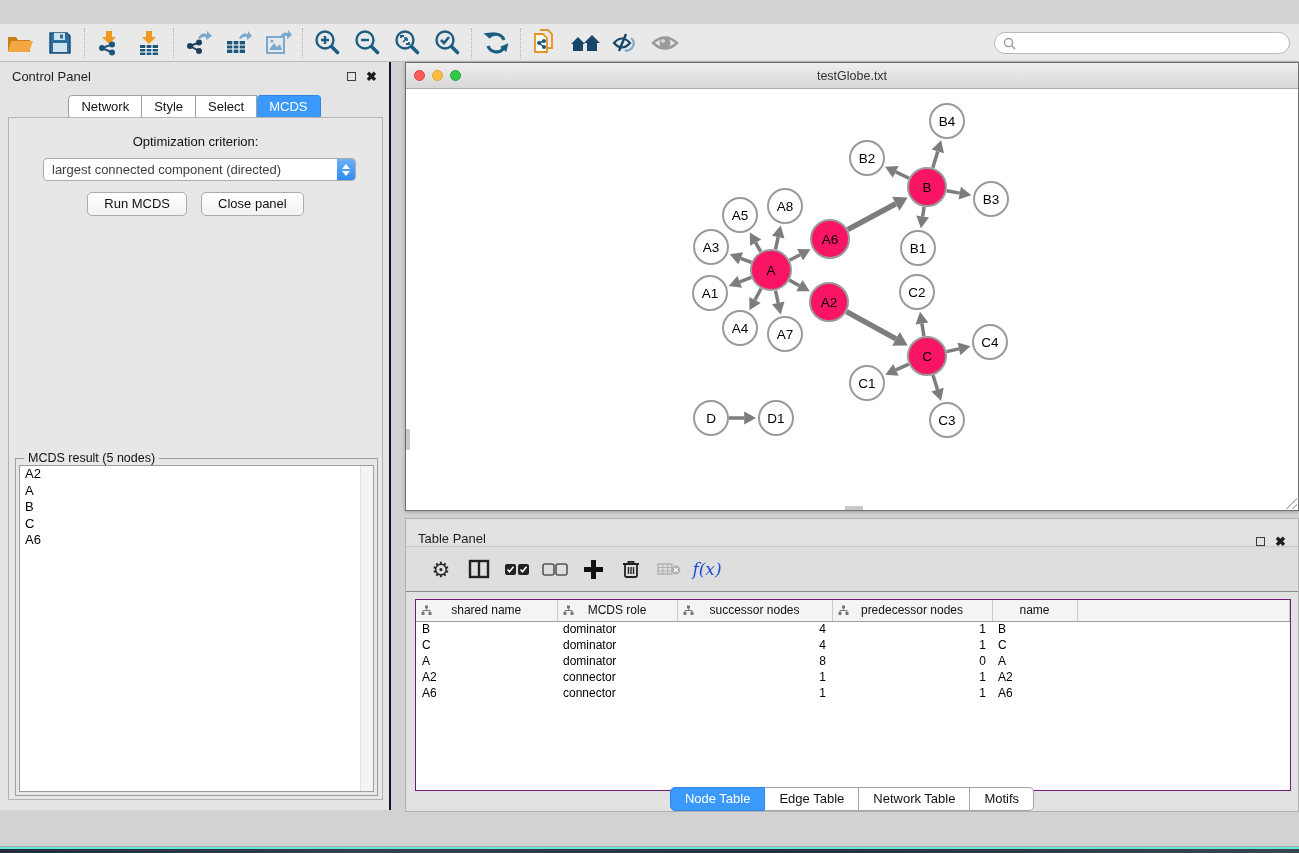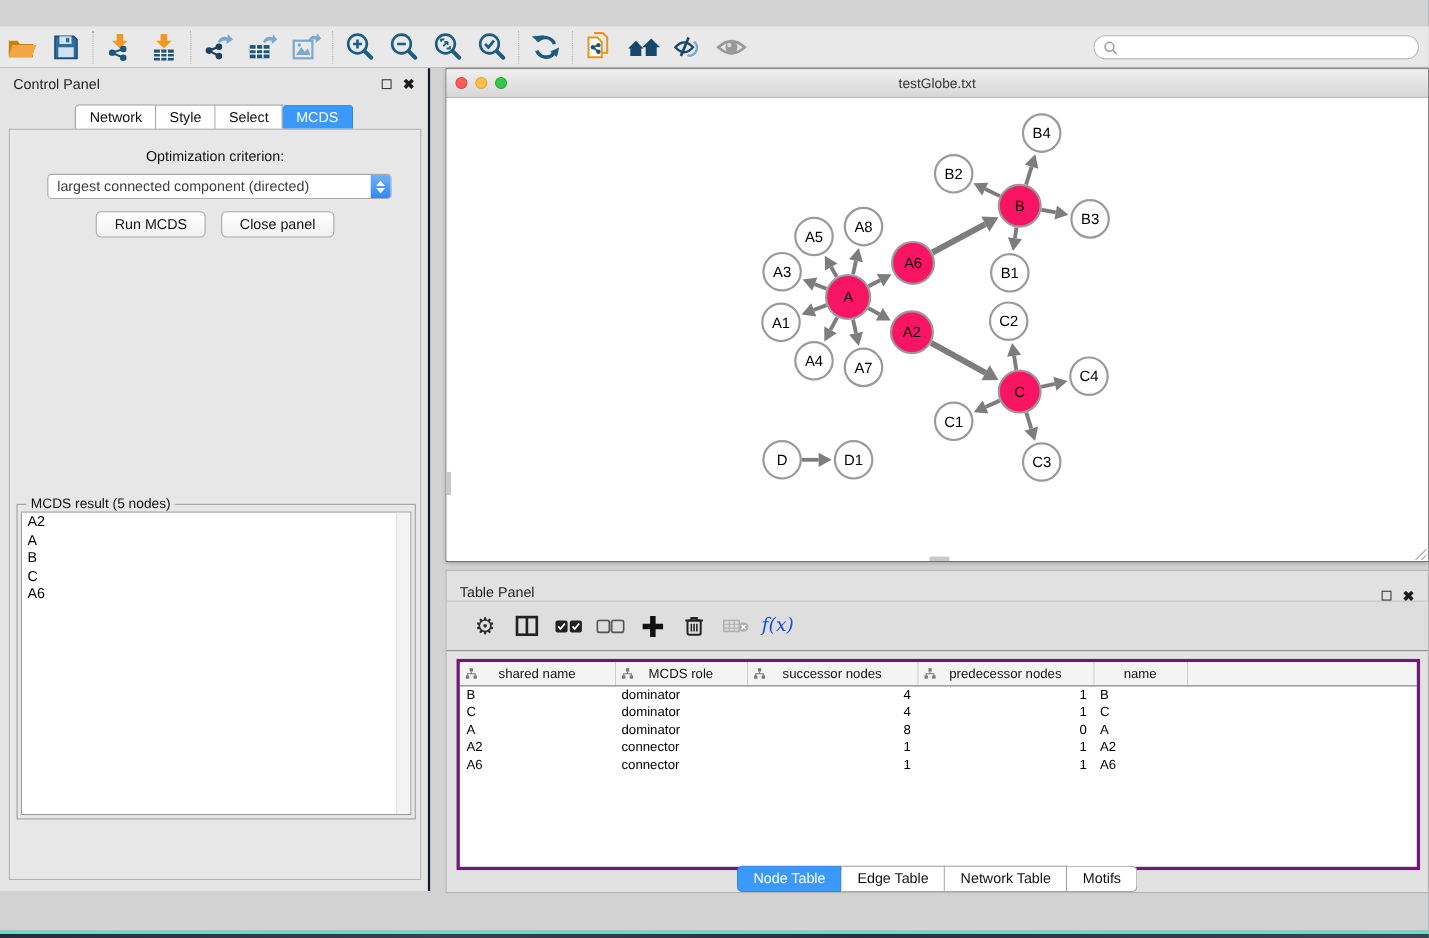--- a/index.html
+++ b/index.html
@@ -49,21 +49,21 @@
   .dropdown { position:absolute; left:34px; top:40px; width:313px; height:23px;
     background:#fff; border:1px solid #ababab; border-radius:4px; display:flex; align-items:center; cursor:pointer; }
   .dropdown .dd-text { flex:1; font-size:13px; padding-left:8px; color:#404040; white-space:nowrap; overflow:hidden; }
   .dd-stepper { width:18px; height:21px; background:linear-gradient(#6fb0f8,#2f8bf4); border-radius:0 3px 3px 0;
     display:flex; flex-direction:column; align-items:center; justify-content:center; gap:2px; }
   .dd-up { width:0; height:0; border-left:4px solid transparent; border-right:4px solid transparent; border-bottom:5px solid #fff; }
   .dd-down { width:0; height:0; border-left:4px solid transparent; border-right:4px solid transparent; border-top:5px solid #fff; }
   .cp-buttons { position:absolute; left:0; top:74px; width:100%; display:flex; justify-content:center; gap:14px; }
   .cp-btn { font-size:13px; background:linear-gradient(#ffffff,#f2f2f2); border:1px solid #ababab; border-radius:5px;
     padding:3px 16px 4px; color:#111; cursor:pointer; }
-  .result-group { position:absolute; left:6px; top:340px; width:363px; height:287px; border:1px solid #9f9f9f; }
+  .result-group { position:absolute; left:6px; top:340px; width:363px; height:338px; border:1px solid #9f9f9f; }
   .result-legend { position:absolute; left:8px; top:-8px; background:#e7e7e7; padding:0 4px; font-size:12.5px; color:#111; }
   .result-list { position:absolute; left:3px; top:6px; right:3px; bottom:3px; background:#fff; border:1px solid #9c9c9c; overflow:hidden; }
   .result-scroll { position:absolute; right:0; top:0; bottom:0; width:13px; background:#f4f4f4; border-left:1px solid #e2e2e2; }
   .result-item { font-size:13px; color:#000; padding:1px 0 1px 5px; line-height:14.5px; }
 
   
   .net-window { position:absolute; left:405px; top:62px; width:894px; height:449px;
     border:1px solid #6f6f6f; background:#fff; box-shadow:0 1px 4px rgba(0,0,0,.25); }
   .net-titlebar { height:26px; background:linear-gradient(#efefef,#d7d7d7); border-bottom:1px solid #ababab;
     display:flex; align-items:center; justify-content:center; position:relative; }
@@ -81,21 +81,21 @@
     background:#e2e2e2; border:1px solid #b0b0b0; }
   .tp-header { height:27px; display:flex; align-items:flex-end; justify-content:space-between; padding:0 12px; }
   .tp-header .ttl { font-size:13px; color:#1d1d1d; }
   .tp-toolbar { height:46px; background:#dedede; border-top:1px solid #c6c6c6; border-bottom:1px solid #8a8a8a;
     display:flex; align-items:center; padding-left:16px; gap:0; }
   .tpt-btn { width:38px; height:38px; display:flex; align-items:center; justify-content:center; cursor:pointer; }
   .tpt-btn.disabled { cursor:default; }
   .gear-glyph { font-size:21px; color:#2b2b2b; line-height:1; }
   .fx-glyph { font-family:"DejaVu Serif", serif; font-style:italic; font-size:17px; color:#1d4ed8; }
   .node-table-wrap { position:absolute; left:9px; top:80px; width:876px; height:192px;
-    background:#fff; border:3px solid #701a75; overflow:hidden; }
+    background:#fff; border:1px solid #701a75; overflow:hidden; }
   table.node-table { border-collapse:collapse; width:100%; table-layout:fixed; }
   table.node-table th { height:21px; background:#f4f4f4; border-bottom:1px solid #9d9d9d; border-right:1px solid #cccccc;
     font-size:12px; font-weight:normal; color:#111; position:relative; text-align:center; }
   table.node-table th .hicon { position:absolute; left:5px; top:5px; }
   table.node-table td { font-size:12px; color:#000; height:16px; padding:0 6px; white-space:nowrap; overflow:hidden; }
   td.num { text-align:right; padding-right:14px; }
   .tp-tabs { position:absolute; left:0; top:268px; width:100%; display:flex; justify-content:center; }
   .tp-tab { font-size:13px; padding:3px 14px 4px; background:#fff; border:1px solid #a6a6a6; border-left:none; color:#111; cursor:pointer; }
   .tp-tab:first-child { border-left:1px solid #a6a6a6; border-radius:5px 0 0 5px; }
   .tp-tab:last-child { border-radius:0 5px 5px 0; }

